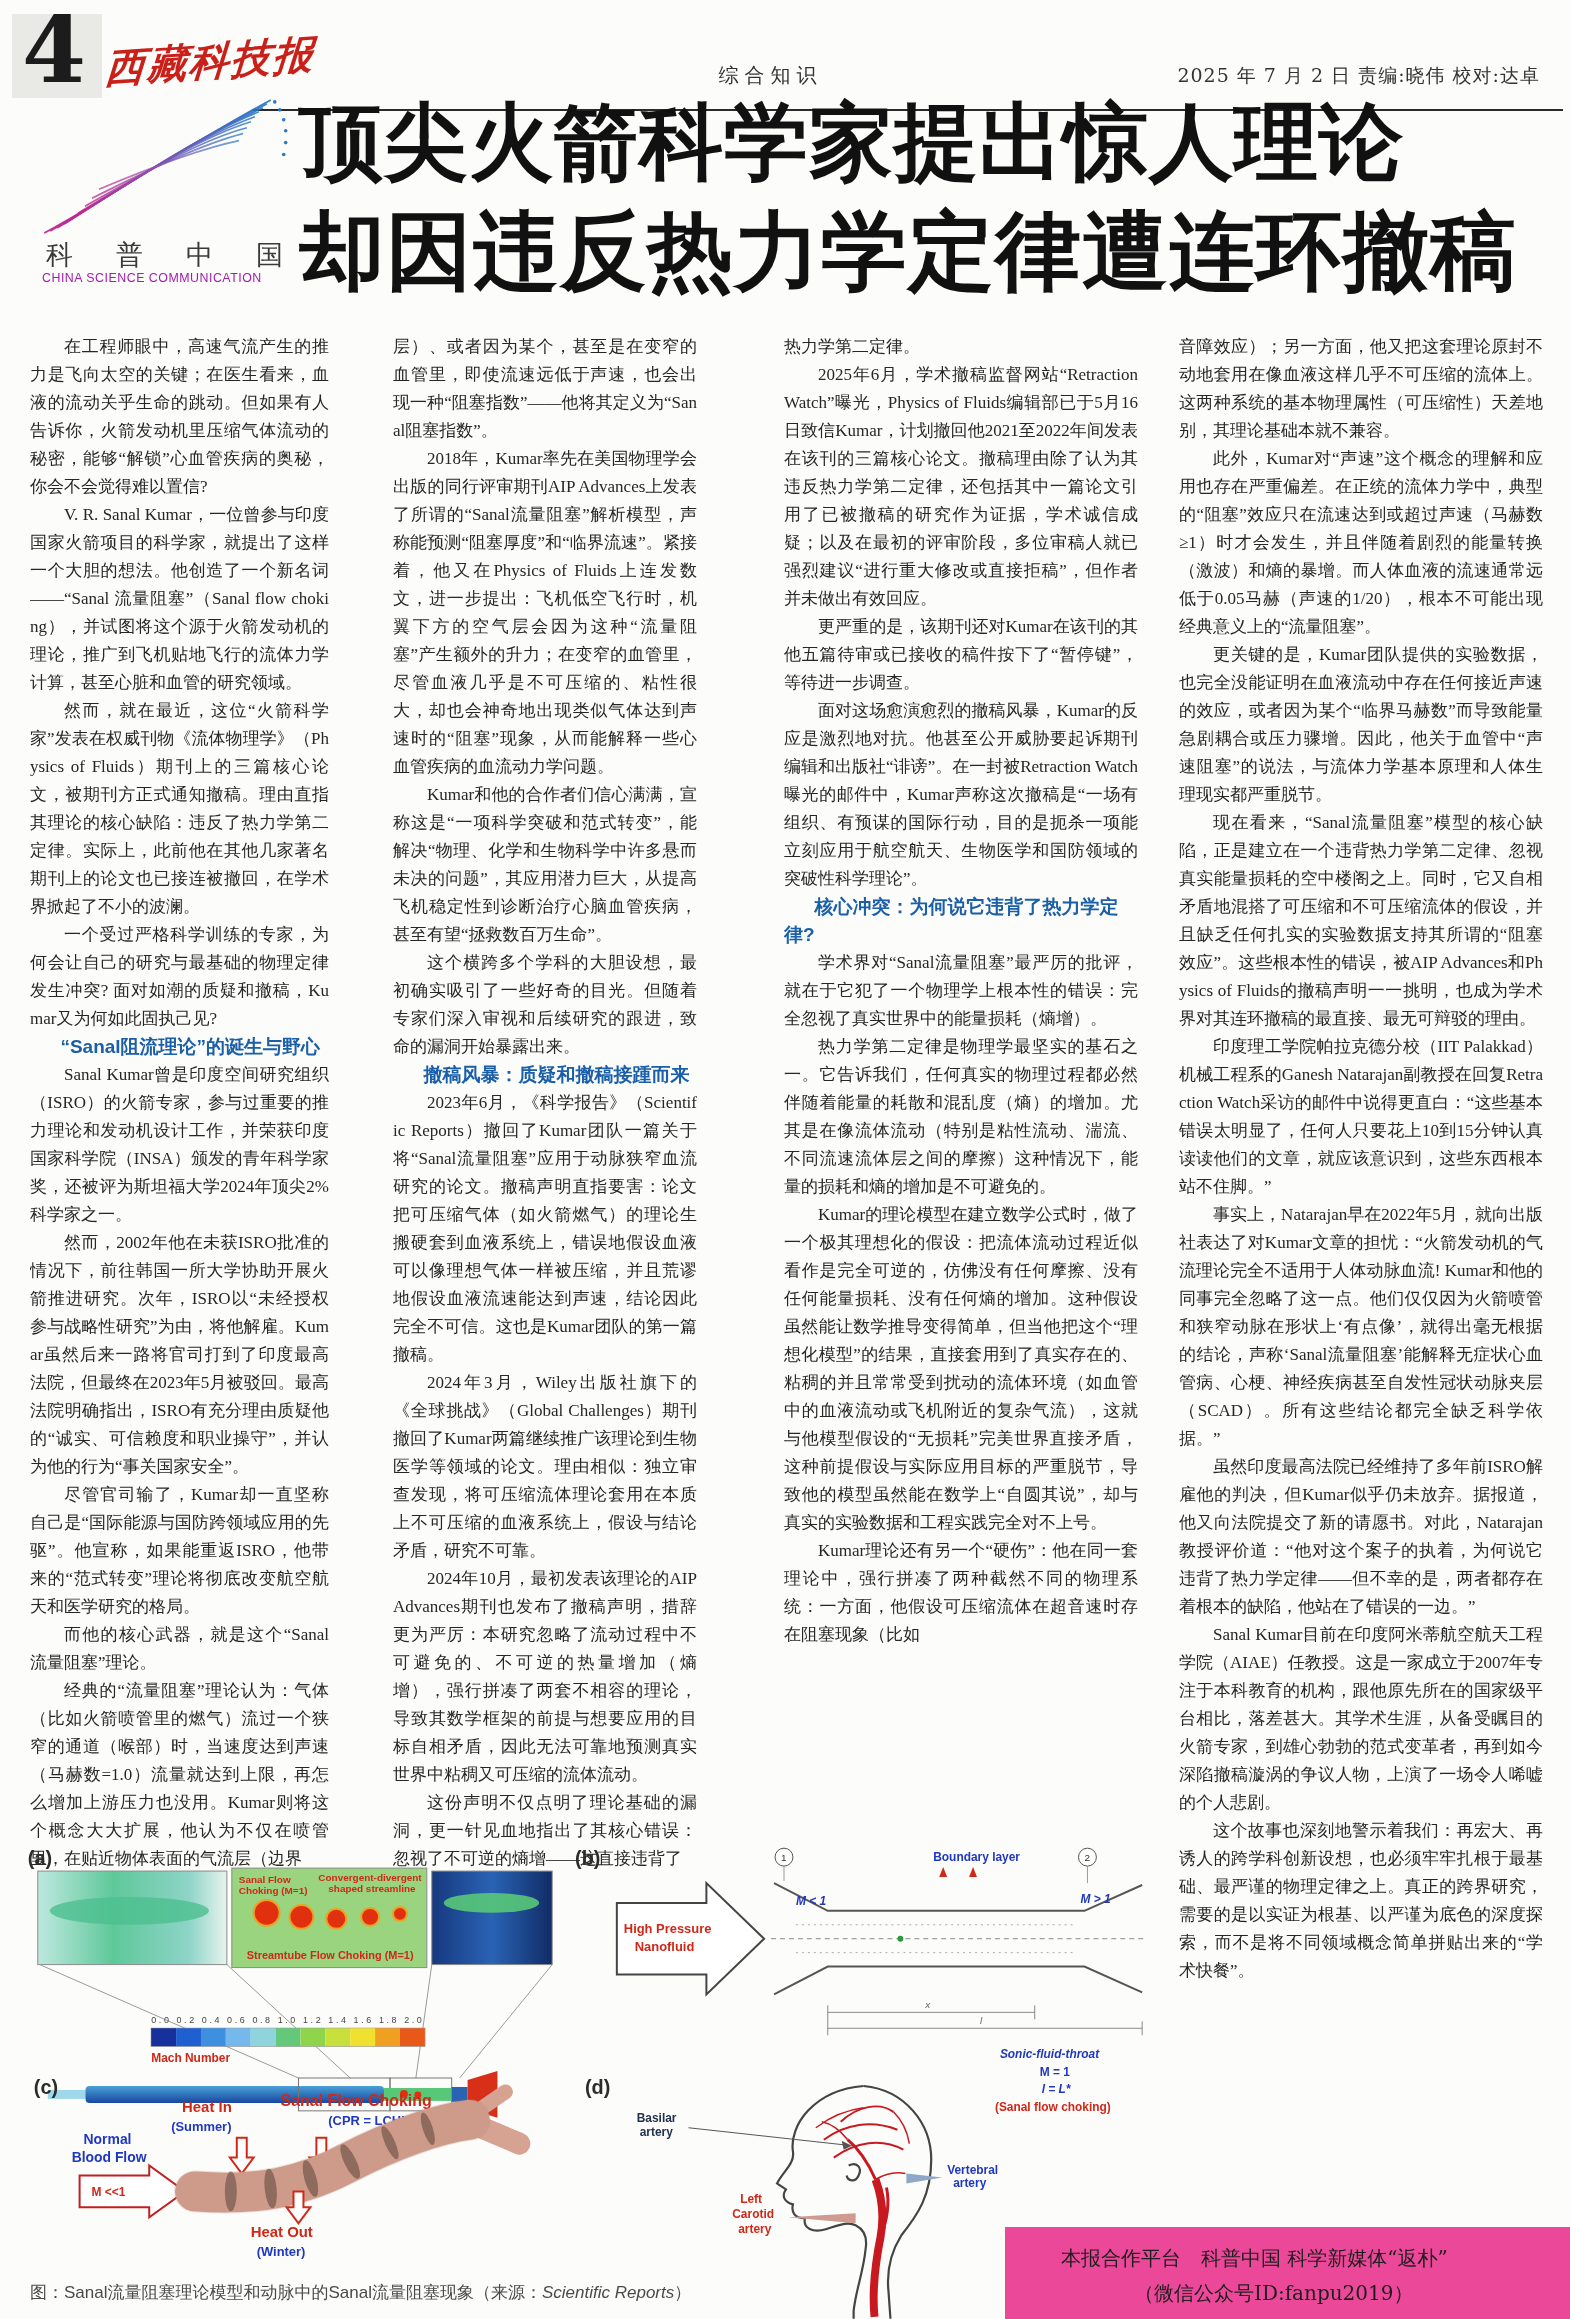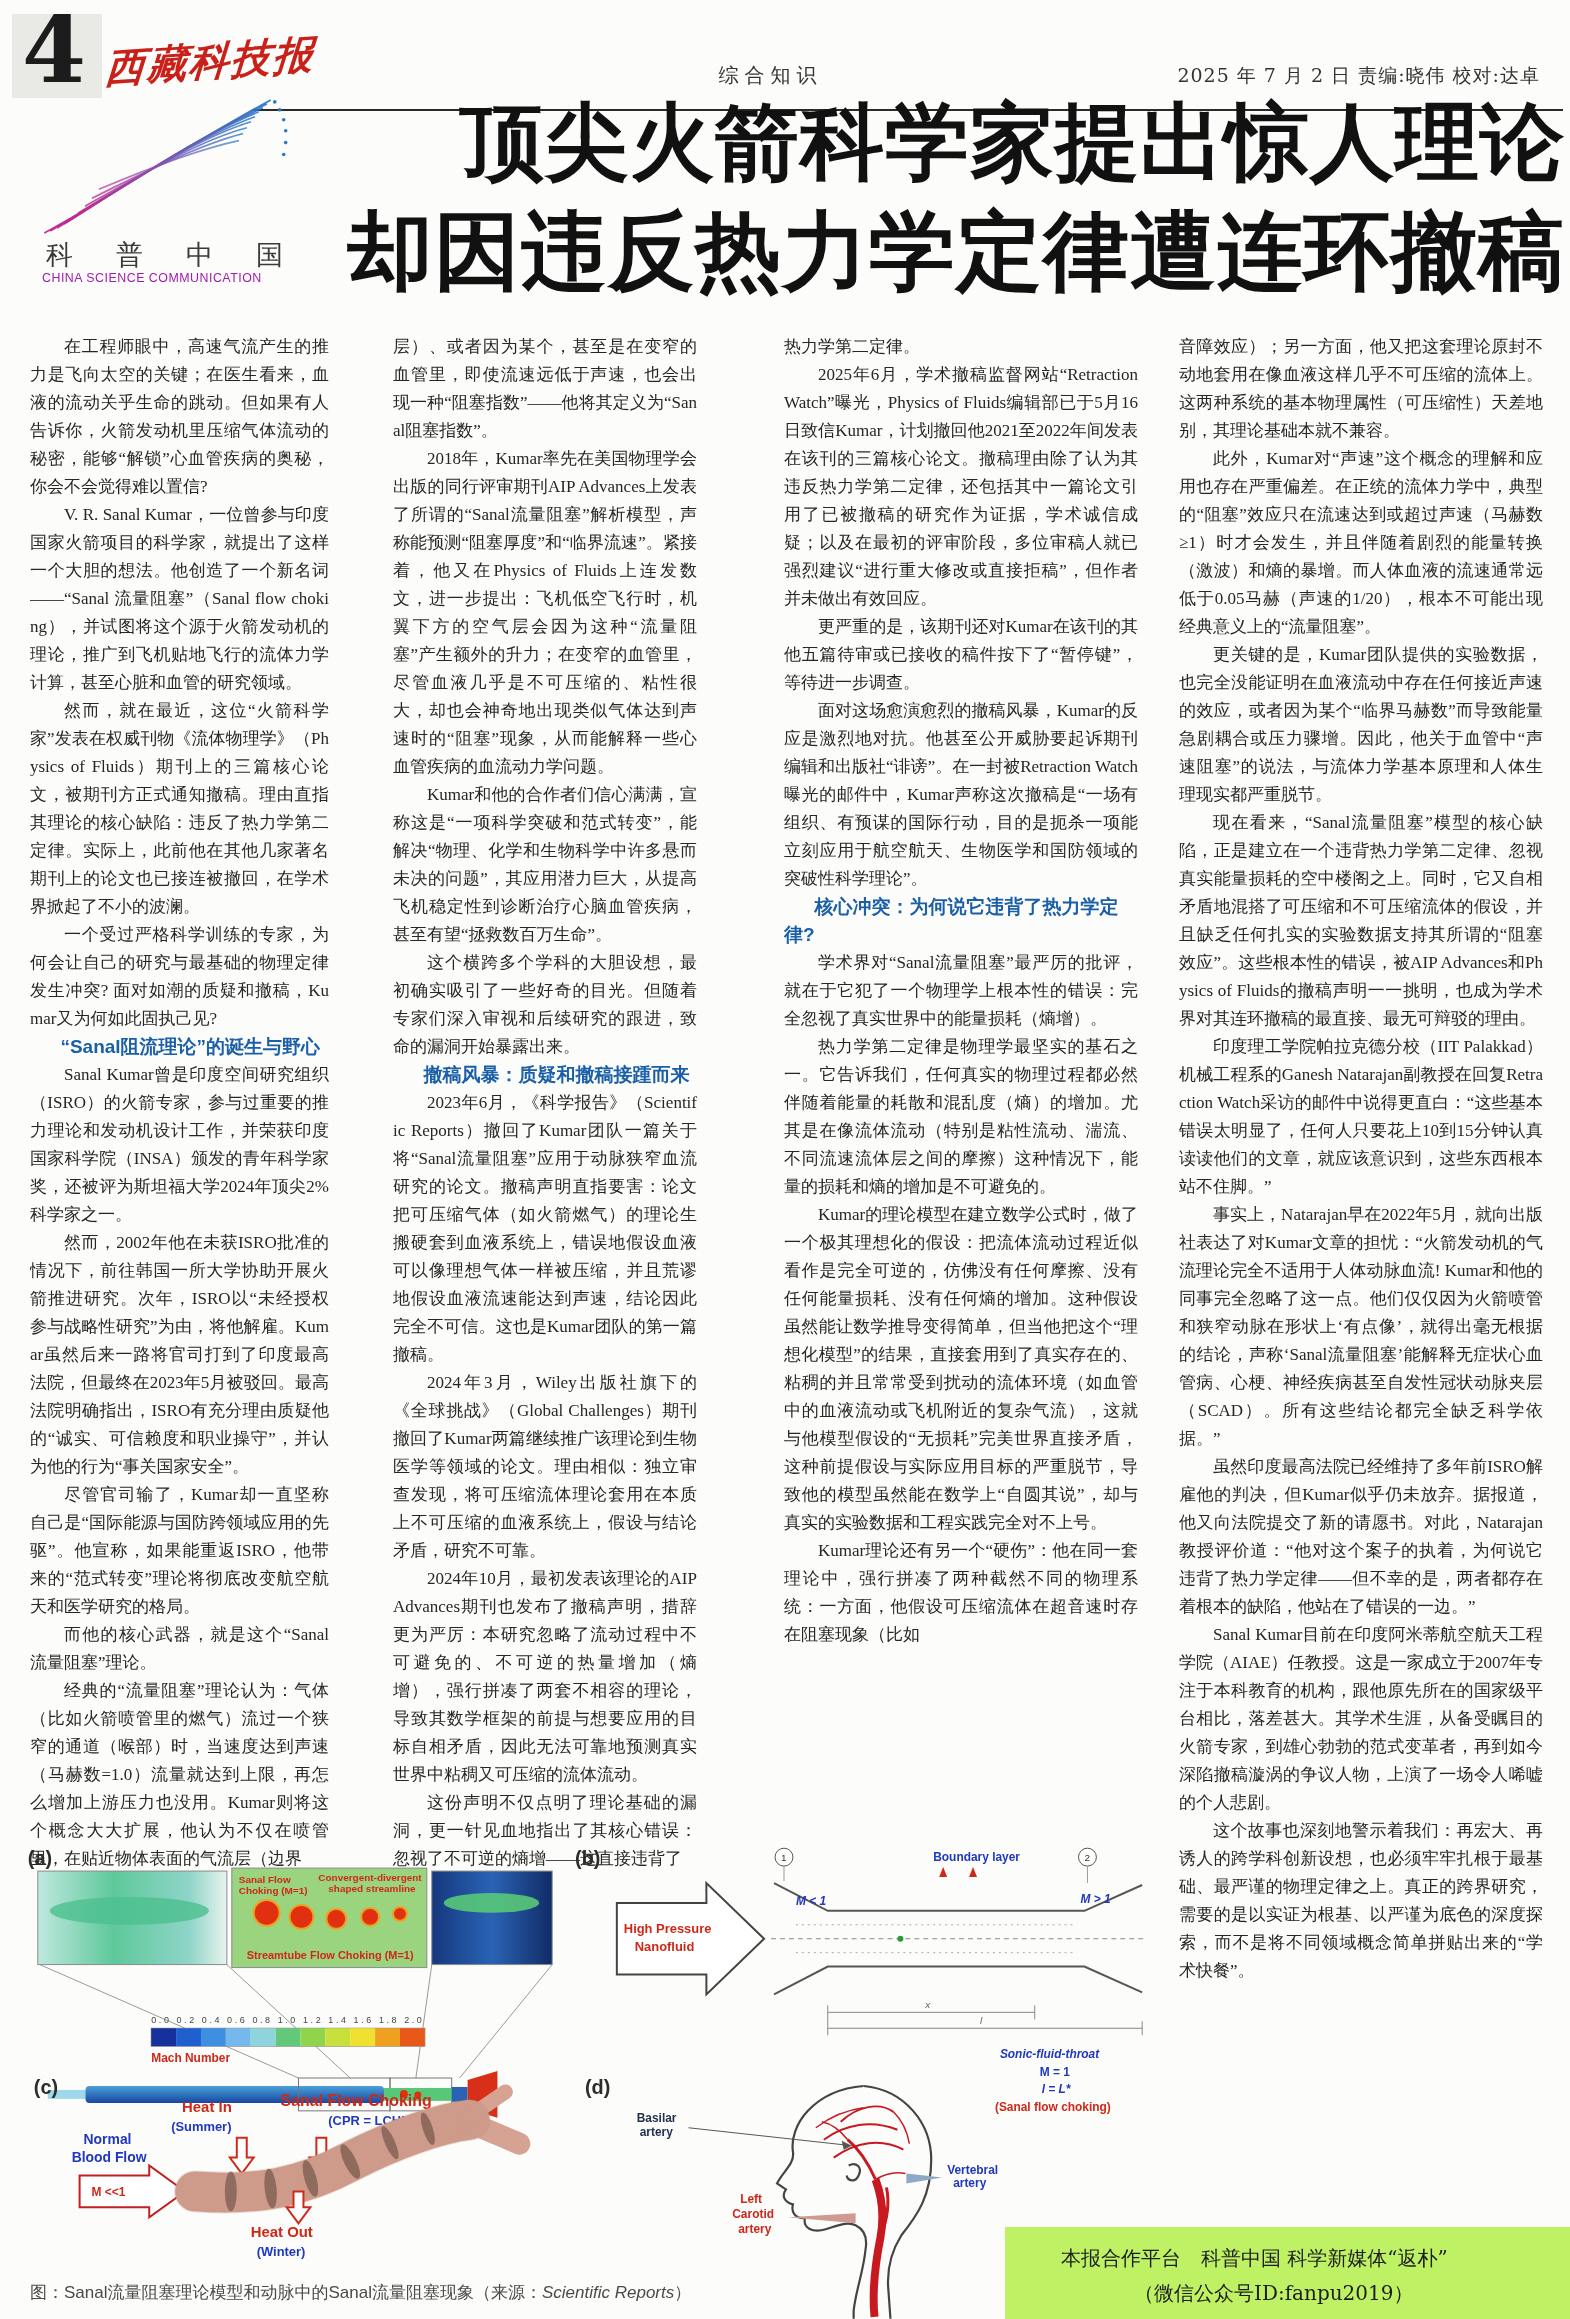--- a/index.html
+++ b/index.html
@@ -12,41 +12,41 @@
             transform:rotate(-4deg) skewX(-8deg);letter-spacing:2px;font-style:italic;}
   .section-title{position:absolute;left:661px;top:62px;width:219px;text-align:center;font-size:20px;letter-spacing:6px;color:#333;}
   .dateline{position:absolute;right:30px;top:63px;font-size:19px;color:#333;letter-spacing:1px;}
   .header-rule{position:absolute;left:252px;top:109px;width:1311px;height:2px;background:#2a2a2a;}
   
   .logo{position:absolute;left:40px;top:86px;width:251px;height:211px;}
   .logo-cn{position:absolute;left:6px;top:151px;width:237px;display:flex;justify-content:space-between;
            font-size:27px;color:#3a3a3a;font-family:"Liberation Sans",sans-serif;}
   .logo-en{position:absolute;left:2px;top:185px;width:247px;font-size:12.4px;letter-spacing:0.5px;color:#a21caf;
            font-family:"Liberation Sans",sans-serif;white-space:nowrap;}
-  .headline{position:absolute;left:299px;top:88px;width:1266px;text-align:right;font-weight:900;color:#111;}
+  .headline{position:absolute;left:299px;top:88px;width:1266px;text-align:left;font-weight:900;color:#111;}
   .headline .l1{font-size:84px;line-height:107px;letter-spacing:1px;}
   .headline .l2{font-size:86px;line-height:111px;letter-spacing:1px;}
   
   .col{position:absolute;top:333px;font-size:17px;line-height:28px;text-align:justify;
        color:#262626;overflow:hidden;word-break:break-all;}
   #colA{left:30px;width:299px;height:1540px;}
   #colB{left:393px;width:304px;height:1540px;}
   #colC{left:784px;width:354px;height:1540px;}
   #colD{left:1179px;width:364px;height:1883px;}
   .col p{margin:0;text-indent:2em;font-family:Liberation Serif, serif;}
   .col p.cont{text-indent:0;}
   .col h3{margin:0;font-size:19px;line-height:28px;font-weight:700;color:#1a5fa8;
           font-family:"Liberation Sans",sans-serif;text-indent:1.6em;text-align:left;}
   
   .figure-svg{position:absolute;left:0;top:1841px;}
   .fig-caption{position:absolute;left:30px;top:2281px;width:995px;font-size:17px;color:#4a4a4a;
                font-family:"Liberation Sans",sans-serif;}
   .fig-caption i{font-style:italic;}
   
-  .footer-box{position:absolute;left:1005px;top:2227px;width:565px;height:93px;background:#bef264;
+  .footer-box{position:absolute;left:1005px;top:2227px;width:565px;height:93px;background:#ec4899;
               font-size:20px;color:#1d1d1d;}
   .footer-box .l1{margin:18px 0 0 56px;}
   .footer-box .l2{margin:8px 0 0 129px;}
   
   text{font-family:"Liberation Sans",sans-serif;}
   .svg-red{fill:#d02818;font-weight:bold;}
   .svg-blue{fill:#2038c0;font-weight:bold;}
   .svg-label{fill:#2c2c2c;font-weight:bold;font-size:20px;}
   .svg-tiny{font-size:10px;}
 </style>

